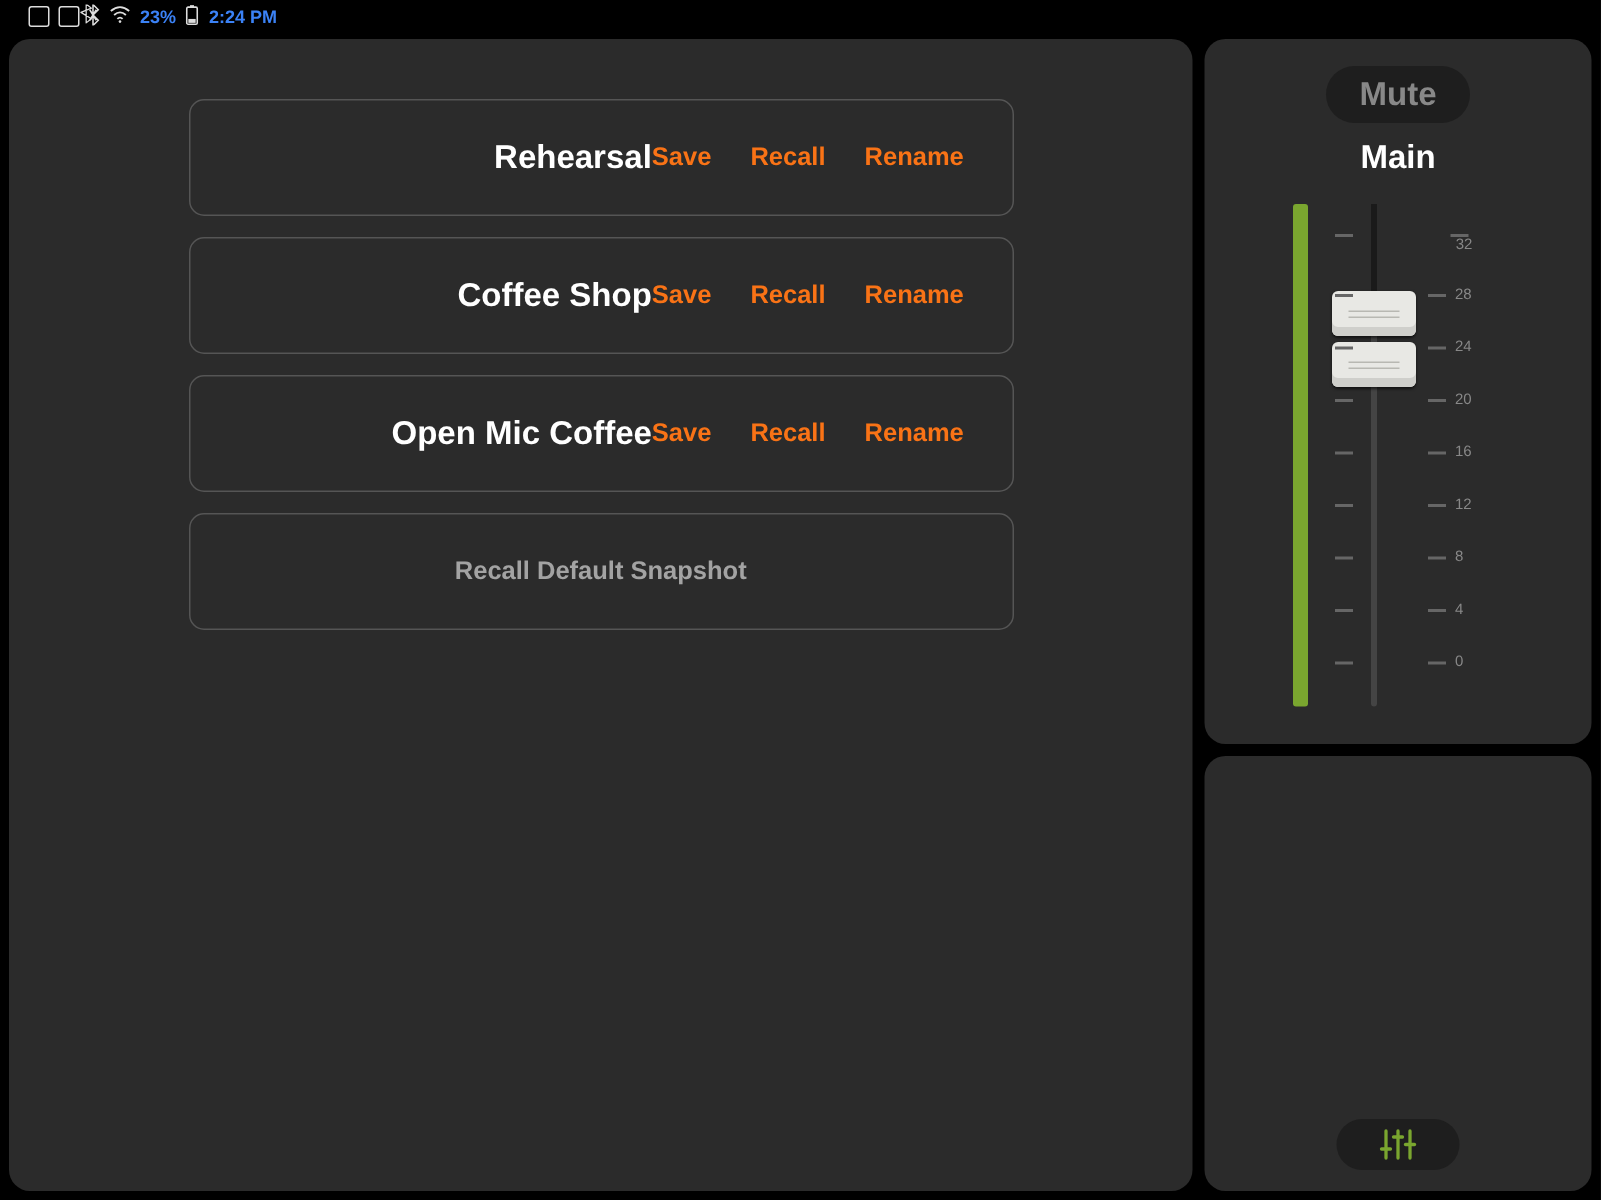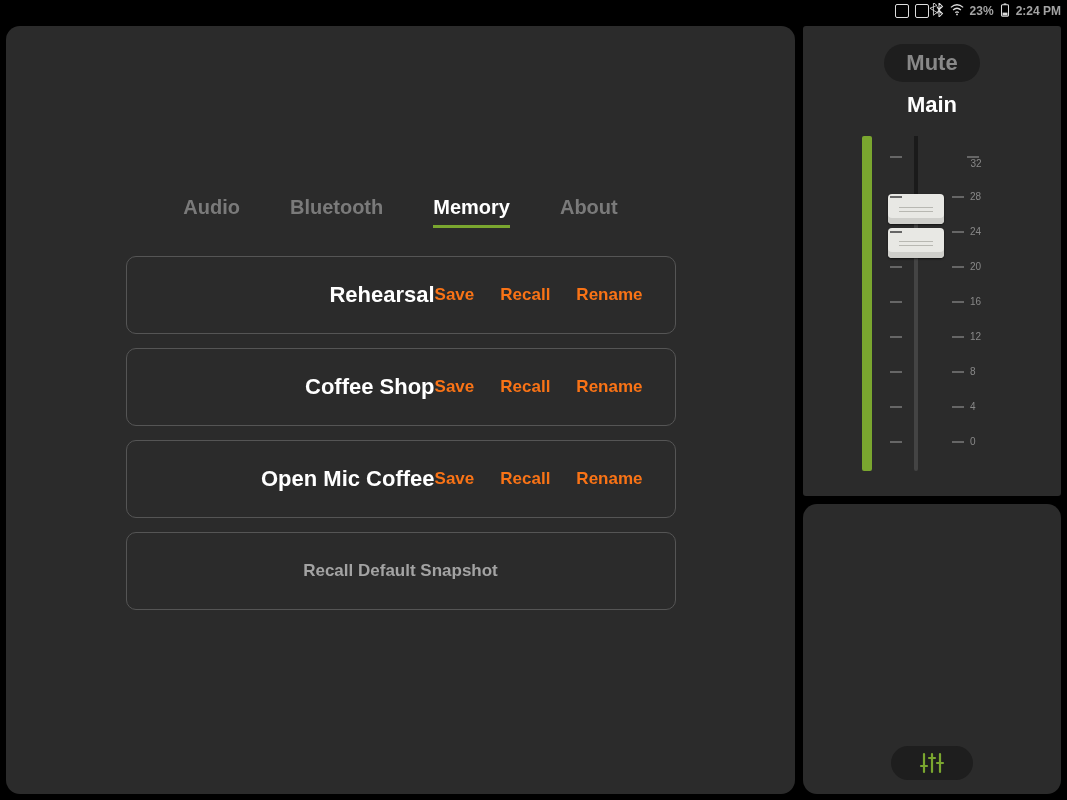--- a/index.html
+++ b/index.html
@@ -1,28 +1,28 @@
 <!DOCTYPE html>
 <html><head>
 <meta charset="utf-8">
 <style>
   * { box-sizing: border-box; margin: 0; padding: 0; font-family: -apple-system, BlinkMacSystemFont, "Segoe UI", sans-serif; }
   html, body { width: 1067px; height: 800px; background: #000; color: #fff; overflow: hidden; }
 
   
-  .status-bar { height: 22px; background: #000; display: flex; align-items: center; justify-content: flex-end; padding: 0 6px; font-size: 12px; color: #a3a3a3; }
+  .status-bar { height: 22px; background: #000; display: flex; align-items: center; justify-content: flex-start; padding: 0 19px; font-size: 12px; color: #3b82f6; }
   .status-left, .status-right { display: flex; align-items: center; gap: 6px; }
   .status-right span { font-size: 12px; font-weight: 600; }
   .status-icon-box { width: 14px; height: 14px; border: 1.5px solid #ddd; border-radius: 2px; }
 
   
   .app { display: flex; height: 778px; padding: 4px 6px 6px 6px; gap: 8px; }
   .main-panel { flex: 1; background: #2b2b2b; border-radius: 14px; padding: 40px 60px; display: flex; flex-direction: column; }
   .side { width: 258px; display: flex; flex-direction: column; gap: 8px; }
-  .side-top { flex: 0 0 470px; background: #2b2b2b; border-radius: 3px; display: flex; flex-direction: column; align-items: center; padding: 18px 0 12px 0; }
+  .side-top { flex: 0 0 470px; background: #2b2b2b; border-radius: 14px; display: flex; flex-direction: column; align-items: center; padding: 18px 0 12px 0; }
   .side-bottom { flex: 1; background: #2b2b2b; border-radius: 14px; position: relative; }
 
   
   .tabs { display: flex; justify-content: center; gap: 50px; margin-top: 130px; margin-bottom: 28px; }
   .tab { font-size: 20px; font-weight: 700; color: #7a7a7a; cursor: pointer; padding-bottom: 6px; }
   .tab.active { color: #fff; border-bottom: 3px solid #7aa62f; }
 
   
   .mem-list { display: flex; flex-direction: column; gap: 14px; align-items: center; }
   .mem-row { width: 550px; height: 78px; border: 1px solid #555; border-radius: 10px; display: flex; align-items: center; padding: 0 32px; text-align: right; }
@@ -85,26 +85,20 @@
           <rect x="2.2" y="11" width="5.6" height="3" fill="#ddd"></rect>
         </svg>
     </span>
     <span>2:24 PM</span>
   </div>
 </div>
 
 <div class="app">
   <div class="main-panel">
 
-    <div class="tabs">
-      <div class="tab">Audio</div>
-      <div class="tab">Bluetooth</div>
-      <div class="tab active">Memory</div>
-      <div class="tab">About</div>
-    </div>
 
     <div class="mem-list">
       <div class="mem-row">
         <div class="mem-name">Rehearsal</div>
         <div class="mem-actions">
           <span class="mem-action">Save</span>
           <span class="mem-action">Recall</span>
           <span class="mem-action">Rename</span>
         </div>
       </div>

